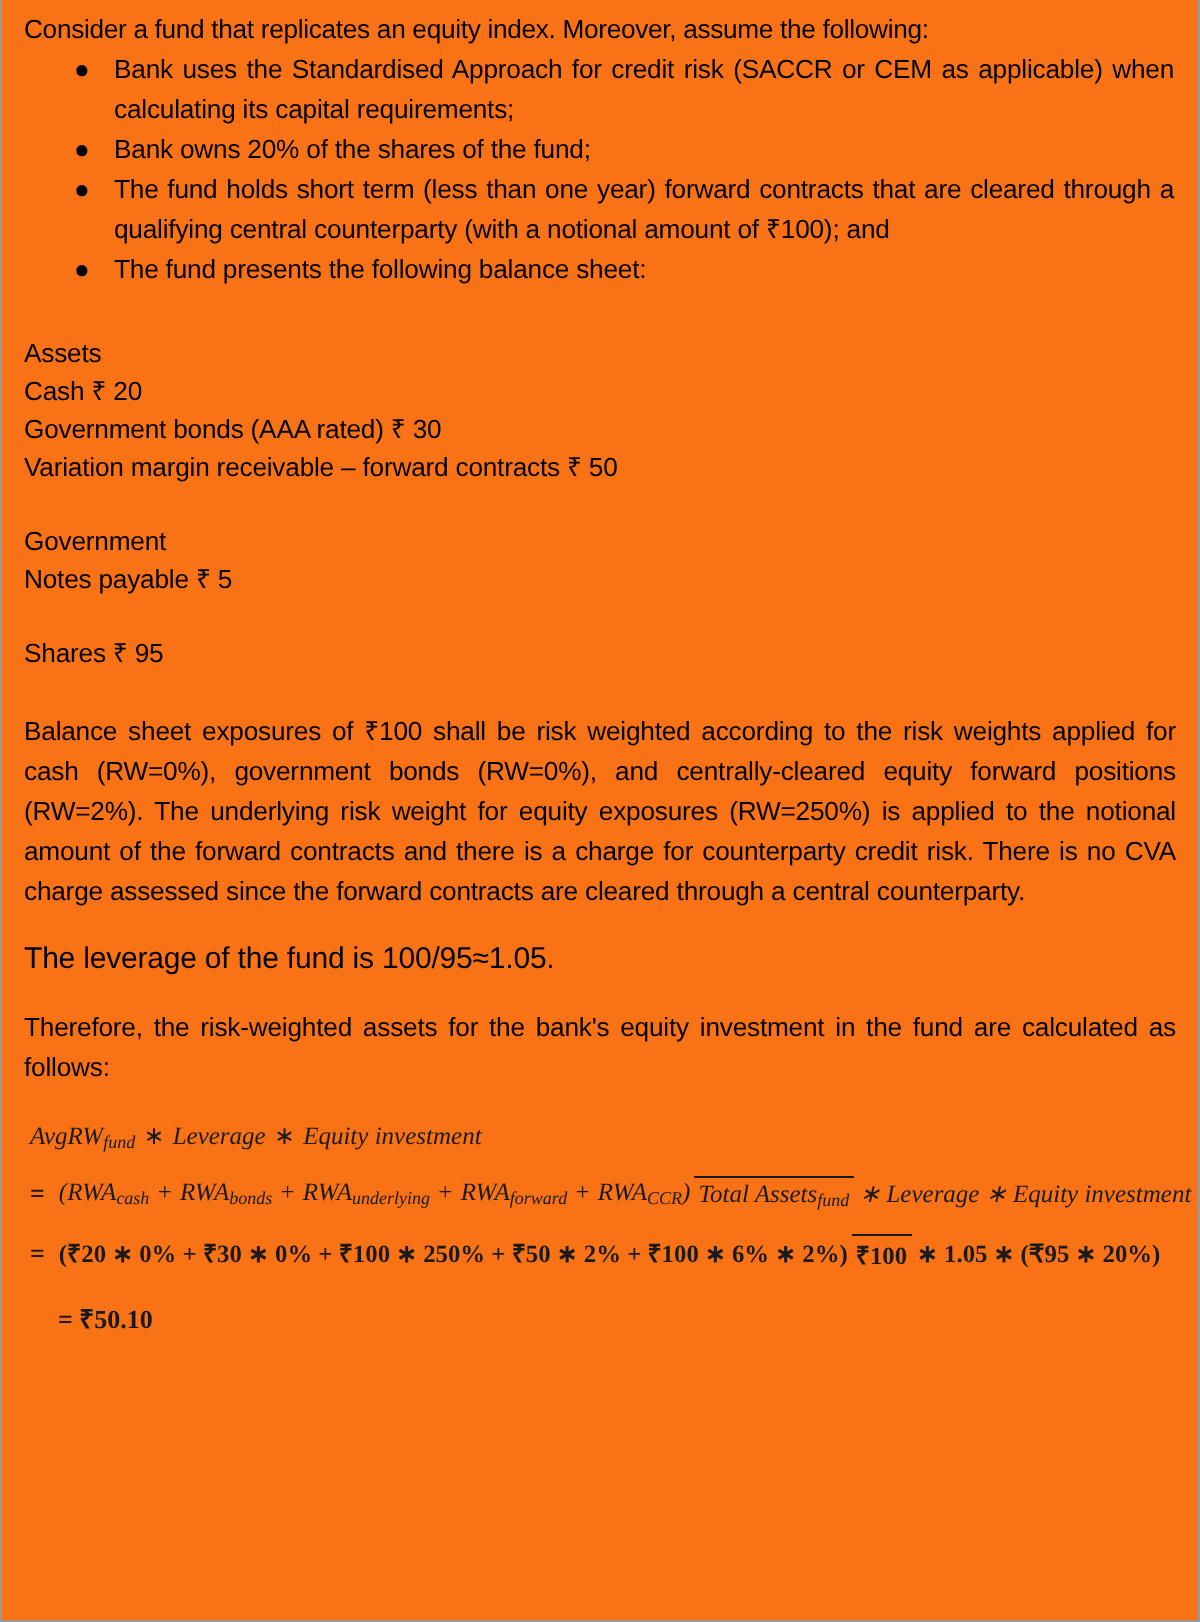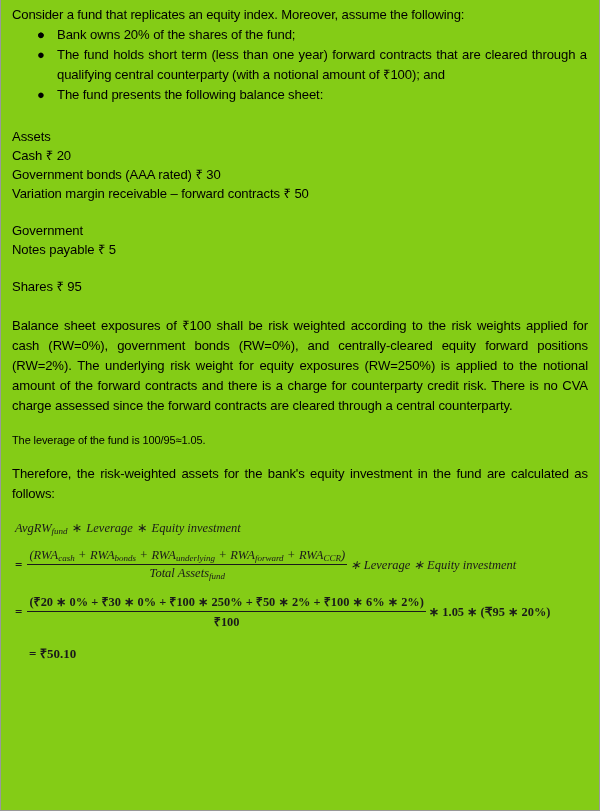--- a/index.html
+++ b/index.html
@@ -14,21 +14,21 @@
     color: #000000;
     overflow: hidden;
   }
   .page {
     box-sizing: border-box;
     width: 600px;
     height: 811px;
     border: 1px solid #9a9a9a;
     border-top: 0;
     padding: 7px 10px 0 11px;
-    background: #84cc16;
+    background: #f97316;
   }
   .intro {
     font-size: 13.1px;
     line-height: 16px;
     margin: 0 0 2px 0;
     letter-spacing: -0.15px;
   }
   ul.bullets {
     margin: 0;
     padding: 0;
@@ -70,21 +70,21 @@
   }
   .para {
     font-size: 13.1px;
     line-height: 20px;
     text-align: justify;
     margin: 0;
     letter-spacing: -0.1px;
     padding-right: 1px;
   }
   .plain {
-    font-size: 11px;
+    font-size: 15px;
     line-height: 20px;
     margin: 0;
     letter-spacing: -0.1px;
   }
 
   
   .math {
     font-family: "Liberation Serif", serif;
     font-style: italic;
     font-size: 12.5px;
@@ -100,21 +100,21 @@
   }
   .eq {
     font-family: "Liberation Serif", serif;
     font-style: normal;
     font-size: 13px;
     margin-right: 5px;
     font-weight: 600;
   }
   .frac {
     display: inline-flex;
-    flex-direction: column;
+    flex-direction: row;
     align-items: center;
     vertical-align: middle;
   }
   .frac .num {
     padding: 0 2px 1px 2px;
     white-space: nowrap;
   }
   .frac .den {
     border-top: 1.3px solid #1a1a1a;
     padding: 1px 2px 0 2px;
@@ -152,20 +152,21 @@
 </head>
 <body>
 
 <div class="page">
 
   <p class="intro">Consider a fund that replicates an equity index. Moreover, assume the following:</p>
 
   <ul class="bullets">
     <li>
       <span class="bullet-dot">●</span>
+      <span>Bank uses the Standardised Approach for credit risk (SACCR or CEM as applicable) when calculating its capital requirements;</span>
     </li>
     <li>
       <span class="bullet-dot">●</span>
       <span>Bank owns 20% of the shares of the fund;</span>
     </li>
     <li>
       <span class="bullet-dot">●</span>
       <span>The fund holds short term (less than one year) forward contracts that are cleared through a qualifying central counterparty (with a notional amount of ₹100); and</span>
     </li>
     <li>

